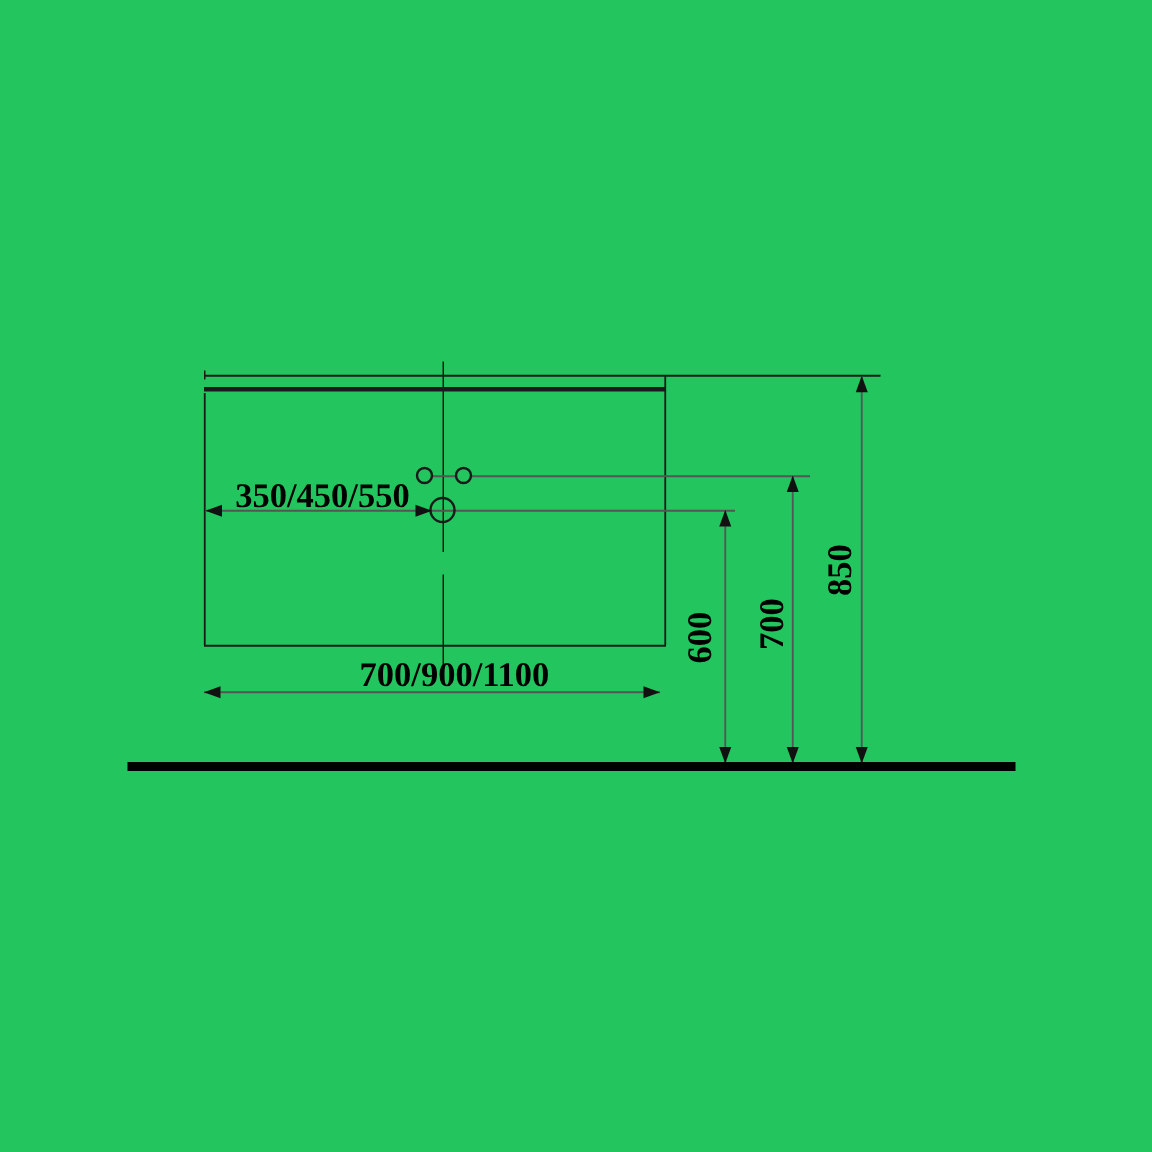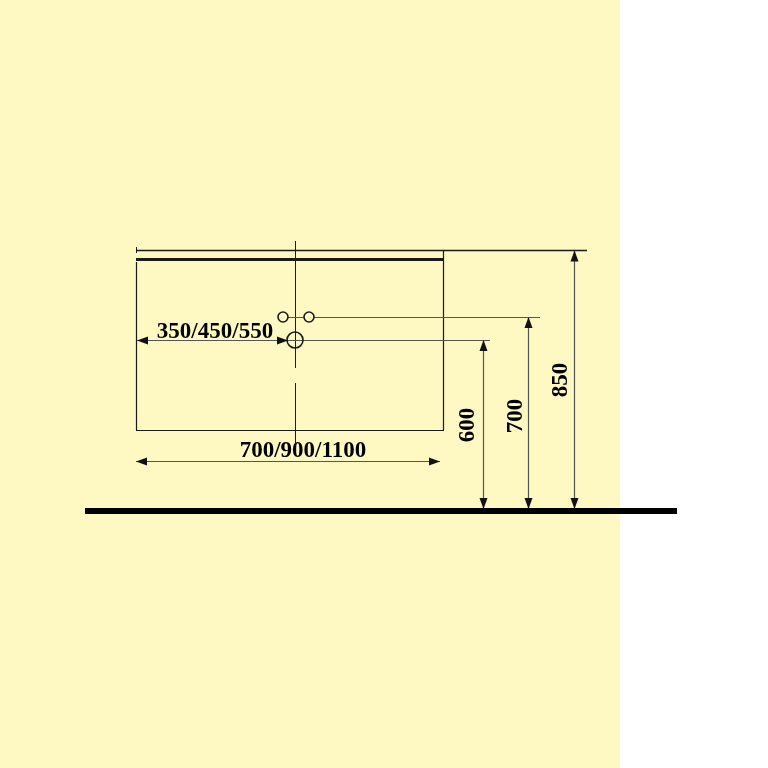--- a/index.html
+++ b/index.html
@@ -6,23 +6,23 @@
     margin: 0;
     padding: 0;
     background: #ffffff;
     width: 768px;
     height: 768px;
     overflow: hidden;
     font-family: "Liberation Serif", serif;
   }
   .stage {
     position: relative;
-    width: 620px;
+    width: 768px;
     height: 768px;
-    background: #fef9c3;
+    background: #22c55e;
   }
   svg { display: block; }
   .dim-text {
     font-family: "Liberation Serif", serif;
     font-size: 23px;
     font-weight: bold;
     fill: #000000;
   }
   .struct { stroke: #1a1a1a; fill: none; }
   .dimline { stroke: #555555; fill: none; stroke-width: 1.2; }

